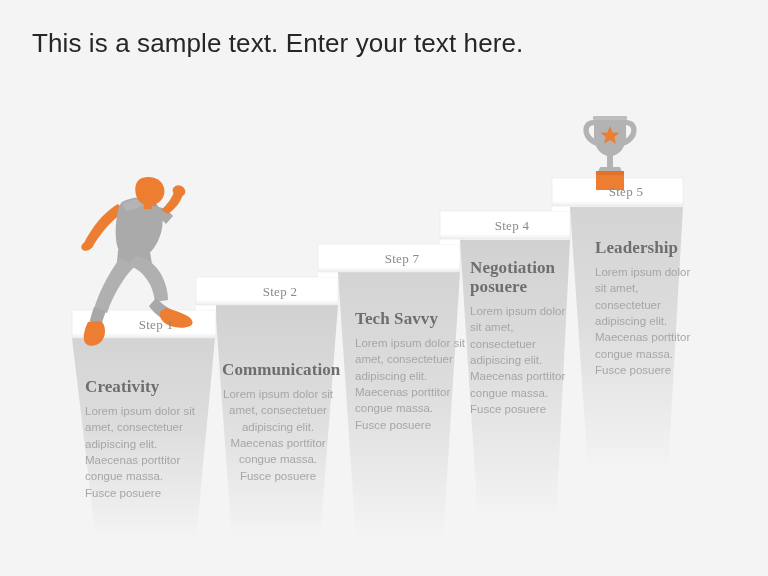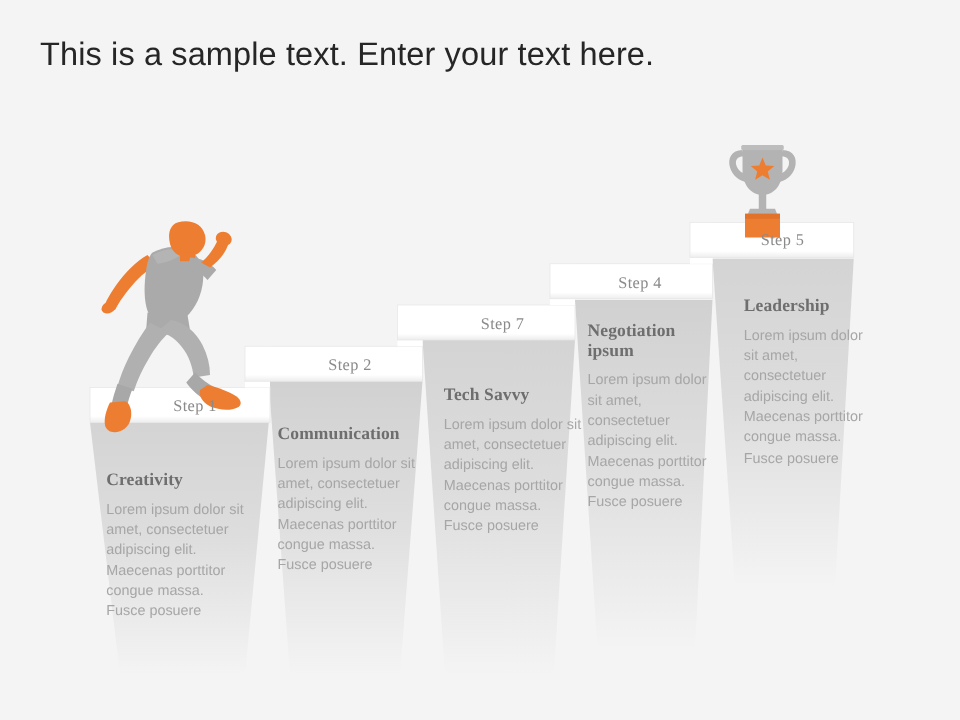--- a/index.html
+++ b/index.html
@@ -51,21 +51,21 @@
     white-space: nowrap;
   }
 
   
   .card {
     position: absolute;
   }
   .card-title {
     font-family: "Liberation Serif", serif;
     font-weight: bold;
-    font-size: 14px;
+    font-size: 17px;
     color: #6e6e6e;
     margin: 0 0 7px 0;
     line-height: 1.12;
     letter-spacing: 0.1px;
   }
   .card-body {
     font-family: "Liberation Sans", sans-serif;
     font-size: 11.5px;
     color: #a6a6a6;
     line-height: 1.42;
@@ -215,32 +215,32 @@
   <div class="step-label" style="left:220px; top:284px; width:120px;">Step 2</div>
   <div class="step-label" style="left:342px; top:251px; width:120px;">Step 7</div>
   <div class="step-label" style="left:452px; top:218px; width:120px;">Step 4</div>
   <div class="step-label" style="left:566px; top:184px; width:120px;">Step 5</div>
 
   <div class="card" style="left:85px; top:377px; width:112px;">
     <div class="card-title">Creativity</div>
     <div class="card-body">Lorem ipsum dolor sit amet, consectetuer adipiscing elit. Maecenas porttitor congue massa. Fusce posuere</div>
   </div>
 
-  <div class="card" style="left:222px; top:340px; width:112px;">
+  <div class="card" style="left:222px; top:360px; width:112px;text-align:center;">
     <div class="card-title">Communication</div>
     <div class="card-body">Lorem ipsum dolor sit amet, consectetuer adipiscing elit. Maecenas porttitor congue massa. Fusce posuere</div>
   </div>
 
   <div class="card" style="left:355px; top:309px; width:112px;">
     <div class="card-title">Tech Savvy</div>
     <div class="card-body">Lorem ipsum dolor sit amet, consectetuer adipiscing elit. Maecenas porttitor congue massa. Fusce posuere</div>
   </div>
 
   <div class="card" style="left:470px; top:258px; width:100px;">
-    <div class="card-title">Negotiation ipsum</div>
+    <div class="card-title">Negotiation posuere</div>
     <div class="card-body">Lorem ipsum dolor sit amet, consectetuer adipiscing elit. Maecenas porttitor congue massa. Fusce posuere</div>
   </div>
 
   <div class="card" style="left:595px; top:238px; width:100px;">
     <div class="card-title">Leadership</div>
     <div class="card-body">Lorem ipsum dolor sit amet, consectetuer adipiscing elit. Maecenas porttitor congue massa. Fusce posuere</div>
   </div>
 
 </div>
 

